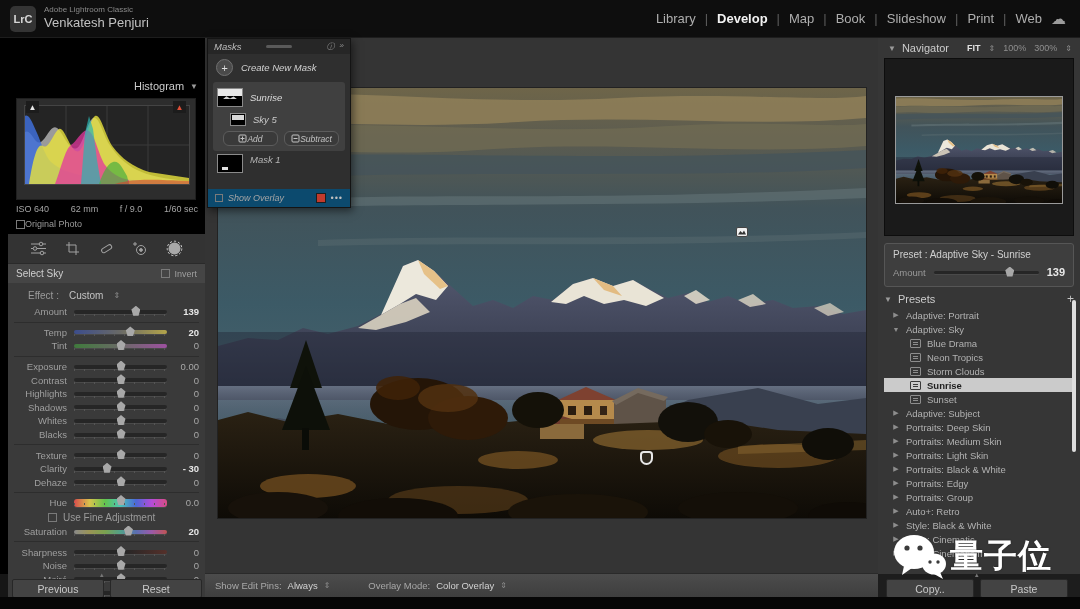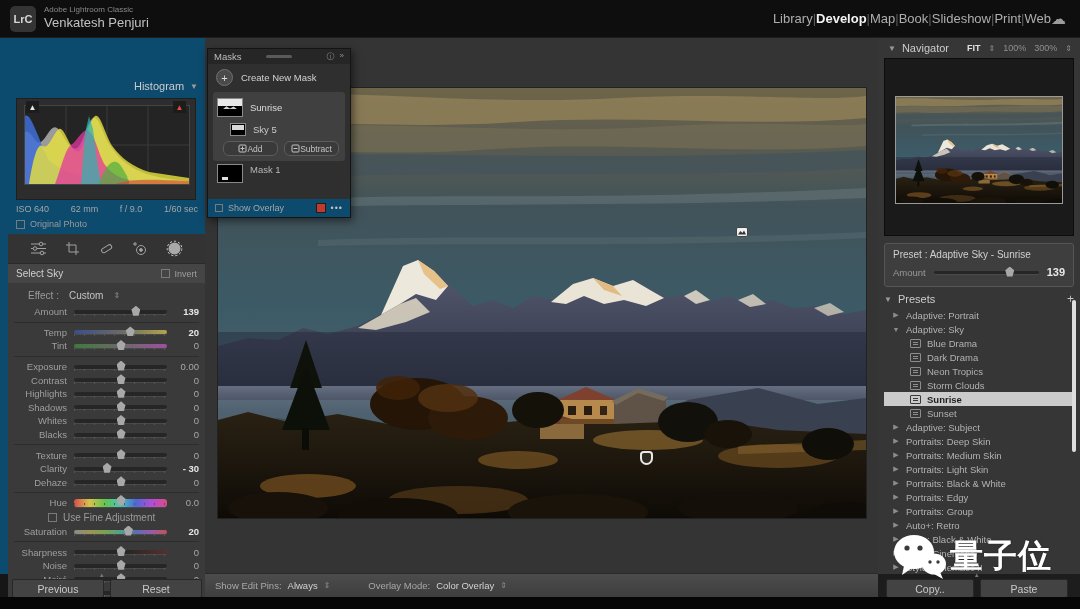--- a/index.html
+++ b/index.html
@@ -9,43 +9,43 @@
            font-size:10px; color:#b8b8b8; }
 
   
   .topbar { position:absolute; left:0; top:0; width:1080px; height:37px; background:#0e0e0e; }
   .logo-box { position:absolute; left:10px; top:6px; width:26px; height:26px; background:#343434;
               border-radius:5px; color:#d6d6d6; font-weight:bold; font-size:11px;
               display:flex; align-items:center; justify-content:center; }
   .app-id { position:absolute; left:44px; top:5px; line-height:1.2; }
   .app-title { font-size:8px; color:#8a8a8a; }
   .app-user { font-size:13px; color:#c2c2c2; }
-  .module-menu { position:absolute; right:14px; top:0; height:37px; display:flex; align-items:center; 
+  .module-menu { position:absolute; right:14px; top:0; height:37px; display:flex; align-items:center; gap:9px;
                  font-size:13px; color:#aeaeae;margin-left:40px; }
   .module-menu .mod { cursor:default; }
   .module-menu .mod.active { color:#f2f2f2; font-weight:bold; }
   .module-menu .sep { color:#5c5c5c; }
   .cloud { font-size:15px; color:#9b9b9b; }
 
   
-  .lpanel { position:absolute; left:0; top:38px; width:205px; height:536px; background:#0c4a6e; }
+  .lpanel { position:absolute; left:0; top:38px; width:205px; height:536px; background:#000000; }
   .lgutter { position:absolute; left:0; top:38px; width:8px; height:560px; background:#161616; }
   .scrollthumb { position:absolute; background:#dedede; border-radius:2px; }
   .rpanel { position:absolute; left:878px; top:38px; width:202px; height:536px; background:#363636; }
   .ptitle { font-size:11px; color:#cccccc; }
   .tri { font-size:8px; color:#9a9a9a; }
   .checkbox { display:inline-block; width:9px; height:9px; border:1px solid #7a7a7a; background:transparent; }
 
   
   .histo-head { position:absolute; left:14px; top:42px; width:184px; display:flex; justify-content:flex-end; gap:6px; align-items:center; }
   .histo-box { position:absolute; left:16px; top:60px; width:180px; height:102px; background:#2d2d2d; border:1px solid #1f1f1f; }
   .histo-plot { position:absolute; left:7px; top:6px; width:166px; height:80px; background:#242424; border:1px solid #444; }
   .clipbox { position:absolute; top:2px; width:13px; height:12px; background:#1c1c1c; display:flex; align-items:center; justify-content:center; font-size:8px; }
   .exif { position:absolute; left:16px; top:166px; width:182px; display:flex; justify-content:space-between; font-size:9px; color:#a5a5a5; }
-  .orig-row { position:absolute; left:16px; top:181px; display:flex; gap:5px; align-items:center; font-size:9px; color:#9a9a9a; }
+  .orig-row { position:absolute; left:16px; top:181px; display:flex; align-items:center; font-size:9px; color:#9a9a9a; }
 
   
   .toolstrip { position:absolute; left:8px; top:196px; width:197px; height:30px; background:#333333;
                display:flex; align-items:center; justify-content:space-around; padding:0 14px; border-bottom:1px solid #2a2a2a;}
   .tool { width:22px; height:22px; display:flex; align-items:center; justify-content:center; opacity:.85; }
   .tool.active { opacity:1; }
 
   
   .secthead { position:absolute; left:8px; top:226px; width:197px; height:19px; background:#454545;
               display:flex; align-items:center; padding:0 8px; color:#cfcfcf; font-size:10px; }
@@ -87,22 +87,22 @@
   .pin-photo .glyph { width:8px; height:5px; background:#333; clip-path:polygon(0 100%,30% 30%,55% 70%,75% 20%,100% 100%); }
   .pin-mask { position:absolute; left:422px; top:363px; width:13px; height:14px; border:2px solid #e8e8e8;
               border-radius:4px 4px 7px 7px; background:rgba(255,255,255,.08); }
   .canvas-toolbar { position:absolute; left:0px; top:535px; width:673px; height:24px;
                     background:linear-gradient(#4c4c4c,#3e3e3e); border-top:1px solid #2a2a2a;
                     display:flex; align-items:center; gap:6px; padding:0 10px; font-size:9.5px; color:#a8a8a8; }
   .canvas-toolbar .val { color:#d2d2d2; }
   .canvas-toolbar .gap { width:26px; }
 
   
-  .masks { position:absolute; left:207px; top:48px; width:144px; height:170px; background:#2f2f2f;
-           border:1px solid #141414; box-shadow:2px 3px 8px rgba(0,0,0,.5); font-size:9.5px; }
+  .masks { position:absolute; left:207px; top:38px; width:144px; height:170px; background:#2f2f2f;
+           border:1px solid #141414; box-shadow:2px 3px 8px rgba(0,0,0,.5); font-size:9.5px;font-style:italic; }
   .masks-title { height:15px; background:#262626; display:flex; align-items:center; padding:0 6px; gap:4px; color:#bdbdbd; }
   .masks-handle { position:absolute; left:58px; top:6px; width:26px; height:3px; background:#5a5a5a; border-radius:2px; }
   .masks-title .right { margin-left:auto; display:flex; gap:5px; color:#8f8f8f; font-size:8px; }
   .cnm-row { display:flex; align-items:center; gap:8px; padding:5px 8px; }
   .cnm-circle { width:17px; height:17px; border-radius:50%; background:#4a4a4a; border:1px solid #707070;
                 color:#ddd; font-size:11px; display:flex; align-items:center; justify-content:center; }
   .maskgroup { margin:1px 5px 3px 5px; background:#404040; border-radius:3px; padding:3px 4px 4px 4px; }
   .mask-row { display:flex; align-items:center; gap:7px; height:24px; color:#dcdcdc; }
   .thumb { width:26px; height:19px; border:1px solid #8a8a8a; background:#000; position:relative; overflow:hidden; }
   .thumb.sky::before { content:""; position:absolute; left:0; top:0; width:100%; height:45%; background:#e8e8e8; }
@@ -659,24 +659,20 @@
       <div class="prow group">
         <span class="ptri">▼</span>
         <span>Adaptive: Sky</span>
       </div>
       <div class="prow child">
         <span class="picon"></span>
         <span>Blue Drama</span>
       </div>
       <div class="prow child">
         <span class="picon"></span>
-        <span>Dark Drama</span>
-      </div>
-      <div class="prow child">
-        <span class="picon"></span>
         <span>Neon Tropics</span>
       </div>
       <div class="prow child">
         <span class="picon"></span>
         <span>Storm Clouds</span>
       </div>
       <div class="prow child sel">
         <span class="picon"></span>
         <span>Sunrise</span>
       </div>

